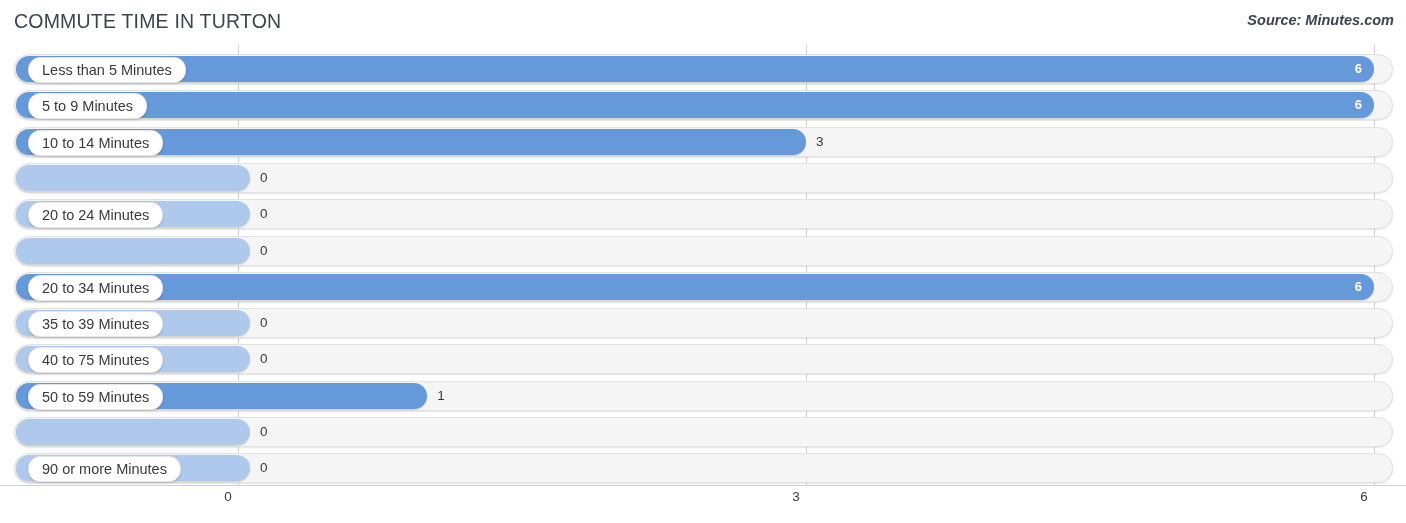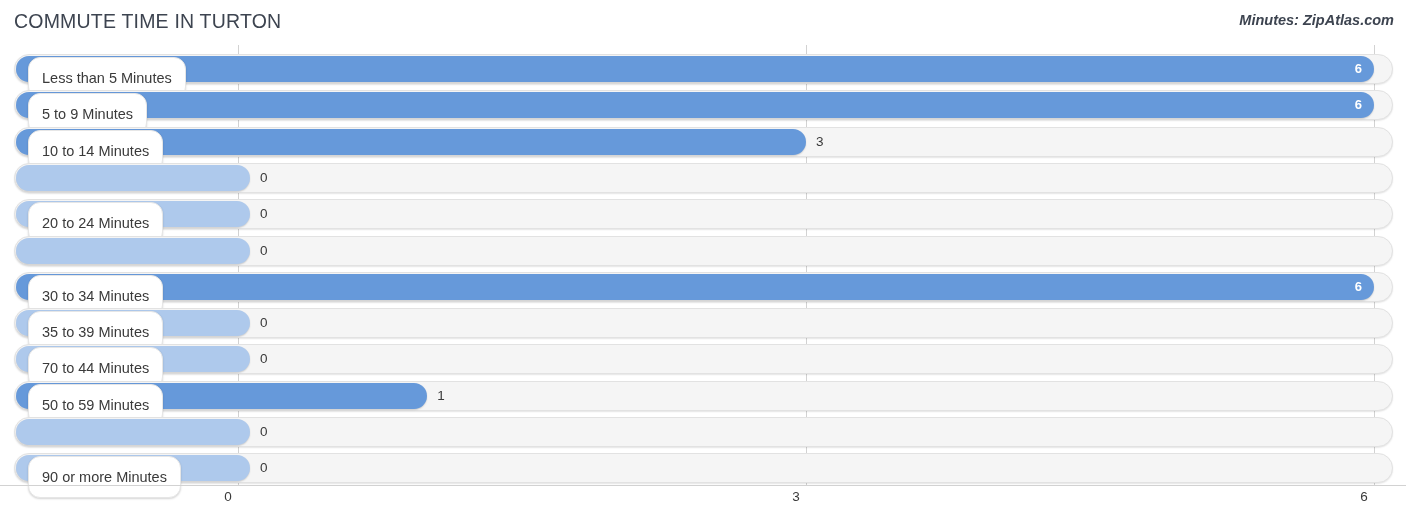--- a/index.html
+++ b/index.html
@@ -110,21 +110,21 @@
     color: #3a3a3a;
     white-space: nowrap;
   }
 
   .cat-pill {
     position: absolute;
     left: 14px;
     top: 3px;
     height: 24px;
     line-height: 24px;
-    padding: 8px 13px;
+    padding: 0 13px;
     background: #ffffff;
     border: 1px solid #e6e6e6;
     border-radius: 12px;
     font-size: 14.5px;
     color: #3a3a3a;
     white-space: nowrap;
     box-shadow: 0 1px 2px rgba(0,0,0,0.17);
   }
 
   
@@ -149,21 +149,21 @@
     color: #3a3a3a;
     transform: translateX(-50%);
     white-space: nowrap;
   }
 </style>
 </head>
 <body>
 
 <div id="header">
   <div id="chart-title">COMMUTE TIME IN TURTON</div>
-  <div id="source-label">Minutes: ZipAtlas.com</div>
+  <div id="source-label">Source: Minutes.com</div>
 </div>
 
 <div id="plot">
     <div class="gridline" style="left: 238px;"></div>
     <div class="gridline" style="left: 806px;"></div>
     <div class="gridline" style="left: 1374px;"></div>
     <div class="row" style="top: 9px;">
       <div class="track"></div>
       <div class="bar full" style="width: 1358px;">
         <span class="value-in">6</span>
@@ -197,33 +197,33 @@
     <div class="row" style="top: 190.5px;">
       <div class="track"></div>
       <div class="bar faded" style="width: 234px;"></div>
       <span class="value-out" style="left: 246px;">0</span>
     </div>
     <div class="row" style="top: 226.8px;">
       <div class="track"></div>
       <div class="bar full" style="width: 1358px;">
         <span class="value-in">6</span>
       </div>
-      <span class="cat-pill">30 to 34 Minutes</span>
+      <span class="cat-pill">20 to 34 Minutes</span>
     </div>
     <div class="row" style="top: 263.1px;">
       <div class="track"></div>
       <div class="bar faded" style="width: 234px;"></div>
       <span class="value-out" style="left: 246px;">0</span>
       <span class="cat-pill">35 to 39 Minutes</span>
     </div>
     <div class="row" style="top: 299.4px;">
       <div class="track"></div>
       <div class="bar faded" style="width: 234px;"></div>
       <span class="value-out" style="left: 246px;">0</span>
-      <span class="cat-pill">70 to 44 Minutes</span>
+      <span class="cat-pill">40 to 75 Minutes</span>
     </div>
     <div class="row" style="top: 335.7px;">
       <div class="track"></div>
       <div class="bar full" style="width: 411.333px;"></div>
       <span class="value-out" style="left: 423.333px;">1</span>
       <span class="cat-pill">50 to 59 Minutes</span>
     </div>
     <div class="row" style="top: 372px;">
       <div class="track"></div>
       <div class="bar faded" style="width: 234px;"></div>

